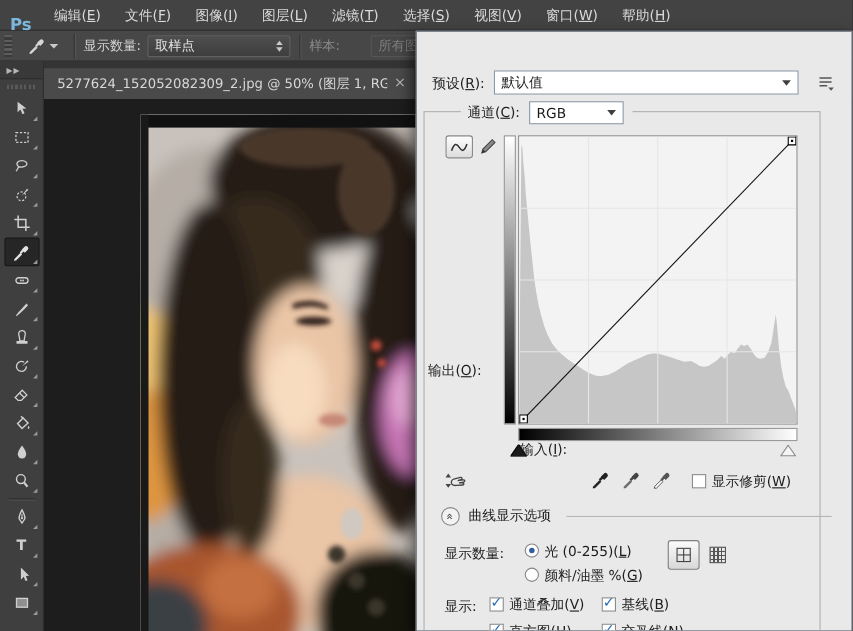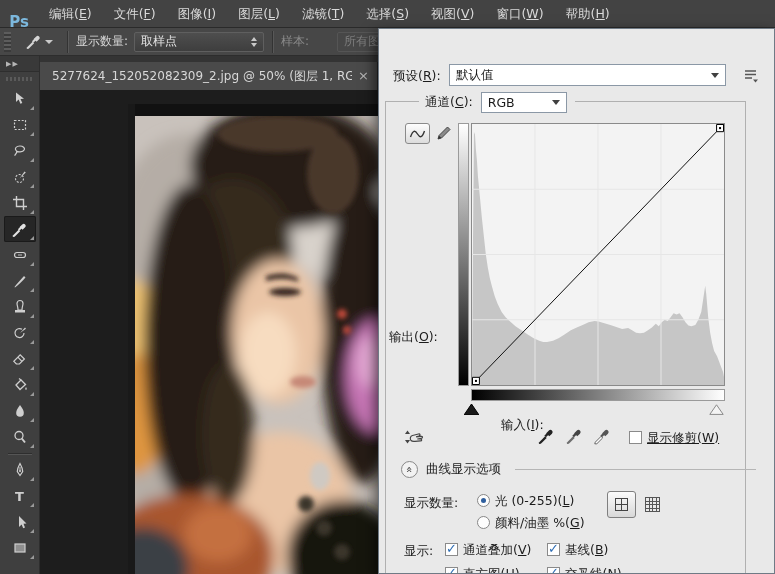--- a/index.html
+++ b/index.html
@@ -95,21 +95,21 @@
     background:linear-gradient(to bottom,#ffffff,#000000); border:1px solid #9a9a9a; }
   .plotbox { position:absolute; left:92px; top:94px; width:254px; height:263px;
     border:1px solid #8a8a8a; background:#f3f3f3; }
   .plotbox svg { display:block; width:100%; height:100%; }
 
   .hgrad { position:absolute; left:92px; top:360px; width:254px; height:12px;
     background:linear-gradient(to right,#000,#fff); border:1px solid #9a9a9a; }
   .slider { position:absolute; top:374px; }
 
   .out-label { left:10px; top:300px; width:72px; text-align:left; }
-  .in-label  { left:94px; top:388px;margin-left:28px; }
+  .in-label  { left:94px; top:372px; }
 
   .hand-ic { position:absolute; left:24px; top:398px; }
   .dropper-ic { position:absolute; top:398px; }
 
   .cb { width:13px; height:13px; background:#fff; border:1px solid #8a8a8a; display:inline-block;
     position:relative; vertical-align:-2px; margin-right:5px; }
   .cb.checked::after { content:"✓"; position:absolute; left:0px; top:-3px; color:#2e6db4;
     font-size:13px; font-weight:bold; }
   .cb-row { position:absolute; white-space:nowrap; }
 
@@ -464,21 +464,21 @@
       </svg>
     </div>
     <div class="dropper-ic" style="left:214px;">
       <svg width="18" height="18" viewBox="0 0 16 16">
         <path d="M2,13.5 L7.2,8.3 L8.6,9.7 L3.4,14.9 L1.6,15 Z" fill="#fff" stroke="#555" stroke-width="0.8"></path>
         <path d="M8.2,5.6 l2.4,-2.4 a1.9,1.9 0 0 1 2.7,2.7 l-2.4,2.4 z" fill="#555"></path>
         <rect x="6.7" y="6.2" width="3.6" height="2" transform="rotate(-45 8.5 7.2)" fill="#555"></rect>
       </svg>
     </div>
 
-    <div class="cb-row" style="left:250px; top:401px;text-decoration:underline;">
+    <div class="cb-row" style="left:250px; top:401px;">
       <span class="cb"></span><span>显示修剪(<u>W</u>)</span>
     </div>
 
     <div class="section-hdr">
       <span class="chev-circle">
           <span>«</span>
         </span>
       <span>曲线显示选项</span>
     </div>
     <div class="hdr-line"></div>

